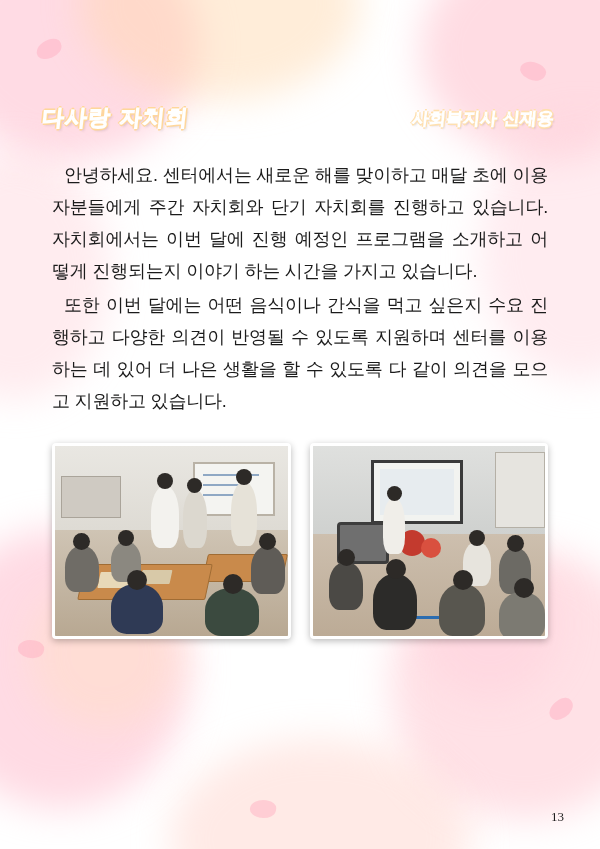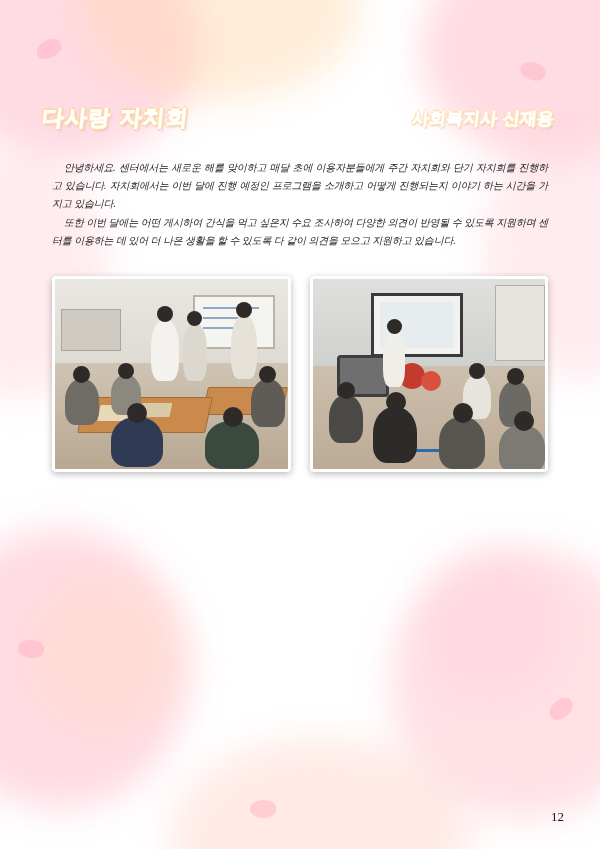--- a/index.html
+++ b/index.html
@@ -91,25 +91,24 @@
        0 1.6px 0 #ffe0ae, 0 -1.6px 0 #ffe0ae,
        1.5px 1.5px 2px rgba(0,0,0,.16);
     transform: skewX(-6deg);
     font-family: "DejaVu Sans", sans-serif;
   }
 
   
   .body-copy {
     margin-top: 22px;
     color: #1b1b1b;
-    font-size: 10px;
+    font-size: 18px;
     line-height: 1.78;
     letter-spacing: -0.2px;
     text-align: justify;
-    font-style: italic;
   }
   .body-copy p {
     margin: 0 0 2px 0;
     text-indent: 12px;
   }
 
   
   .photos {
     display: flex;
     gap: 19px;
@@ -189,21 +188,21 @@
 
   <div class="content">
 
     <div class="head-row">
       <div class="title-main">다사랑 자치회</div>
       <div class="title-sub">사회복지사 신재용</div>
     </div>
 
     <div class="body-copy">
       <p>안녕하세요. 센터에서는 새로운 해를 맞이하고 매달 초에 이용자분들에게 주간 자치회와 단기 자치회를 진행하고 있습니다. 자치회에서는 이번 달에 진행 예정인 프로그램을 소개하고 어떻게 진행되는지 이야기 하는 시간을 가지고 있습니다.</p>
-      <p>또한 이번 달에는 어떤 게시하여 간식을 먹고 싶은지 수요 조사하여 다양한 의견이 반영될 수 있도록 지원하며 센터를 이용하는 데 있어 더 나은 생활을 할 수 있도록 다 같이 의견을 모으고 지원하고 있습니다.</p>
+      <p>또한 이번 달에는 어떤 음식이나 간식을 먹고 싶은지 수요 진행하고 다양한 의견이 반영될 수 있도록 지원하며 센터를 이용하는 데 있어 더 나은 생활을 할 수 있도록 다 같이 의견을 모으고 지원하고 있습니다.</p>
     </div>
 
     <div class="photos">
 
       <div class="photo">
         <div class="p1-wall"></div>
         <div class="p1-floor"></div>
         <div class="p1-cab"></div>
         <div class="p1-board">
           <div class="p1-board-line" style="left:8px; top:10px; width:56px;"></div>
@@ -274,14 +273,14 @@
           <div class="head" style="left:14px; top:-14px; width:20px; height:20px;"></div>
         </div>
         <div class="person" style="left:186px; top:146px; width:46px; height:48px; background:#7c7a72;">
           <div class="head" style="left:15px; top:-14px; width:20px; height:20px;"></div>
         </div>
       </div>
 
     </div>
   </div>
 
-  <div class="page-no">12</div>
+  <div class="page-no">13</div>
 </div>
 
 </body></html>

